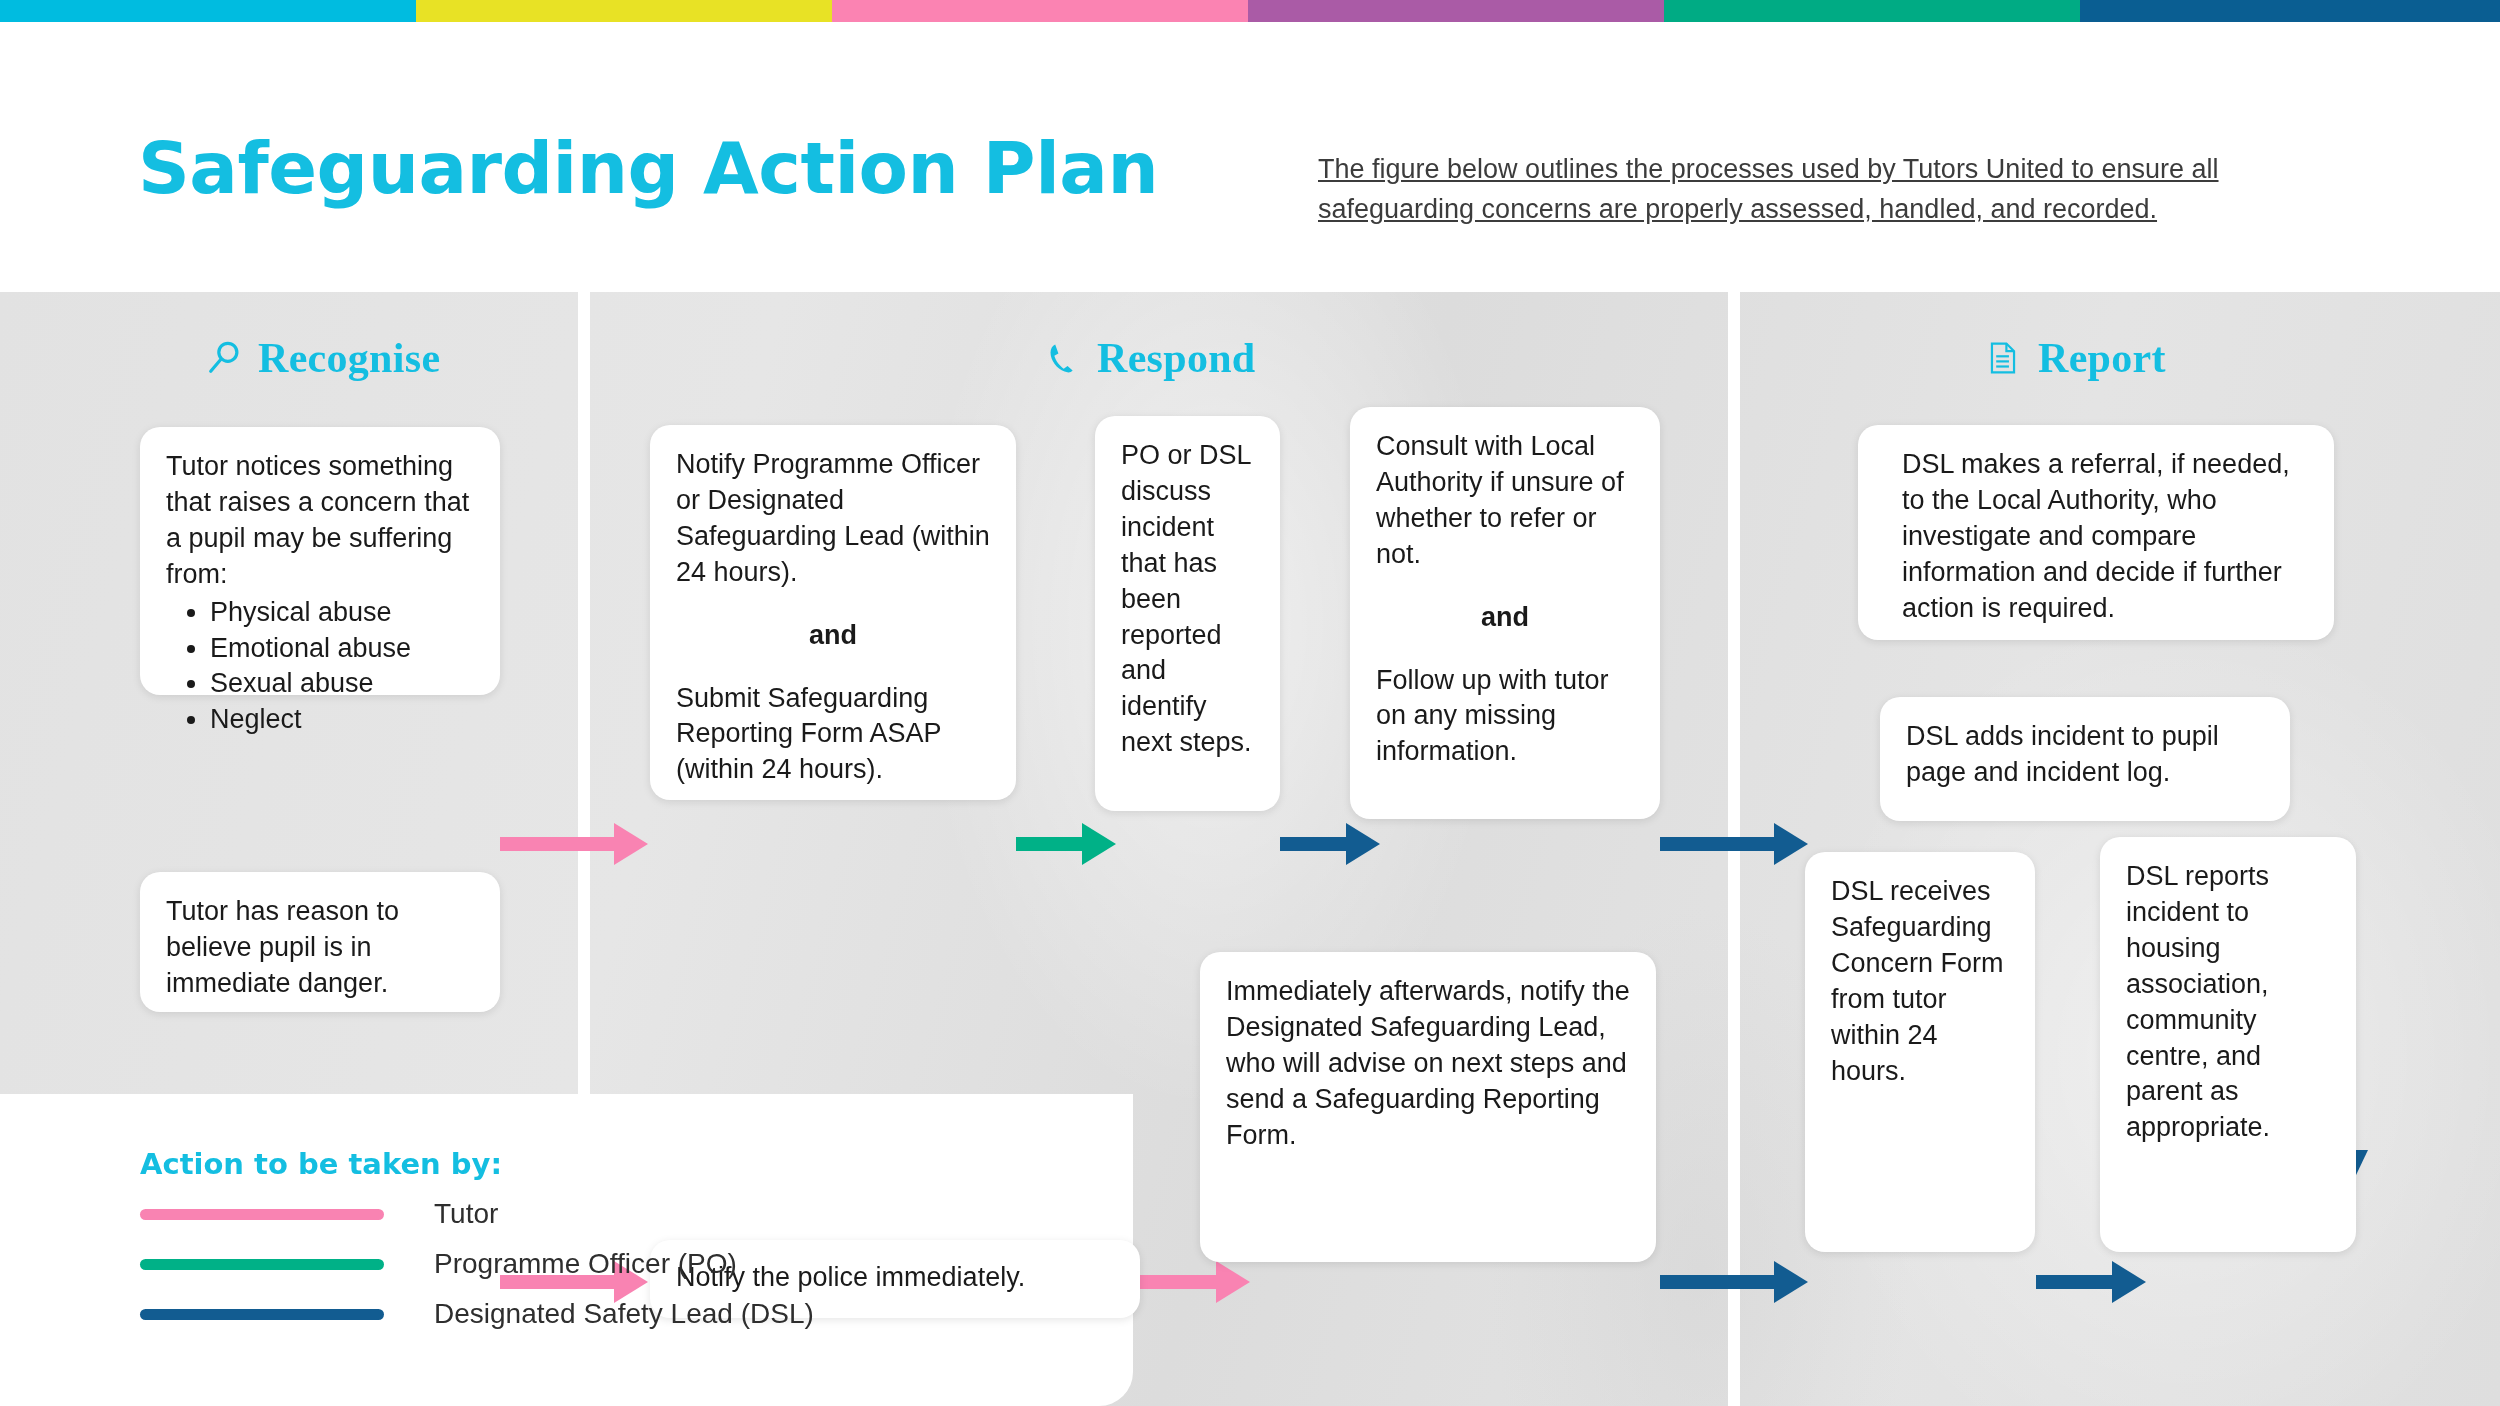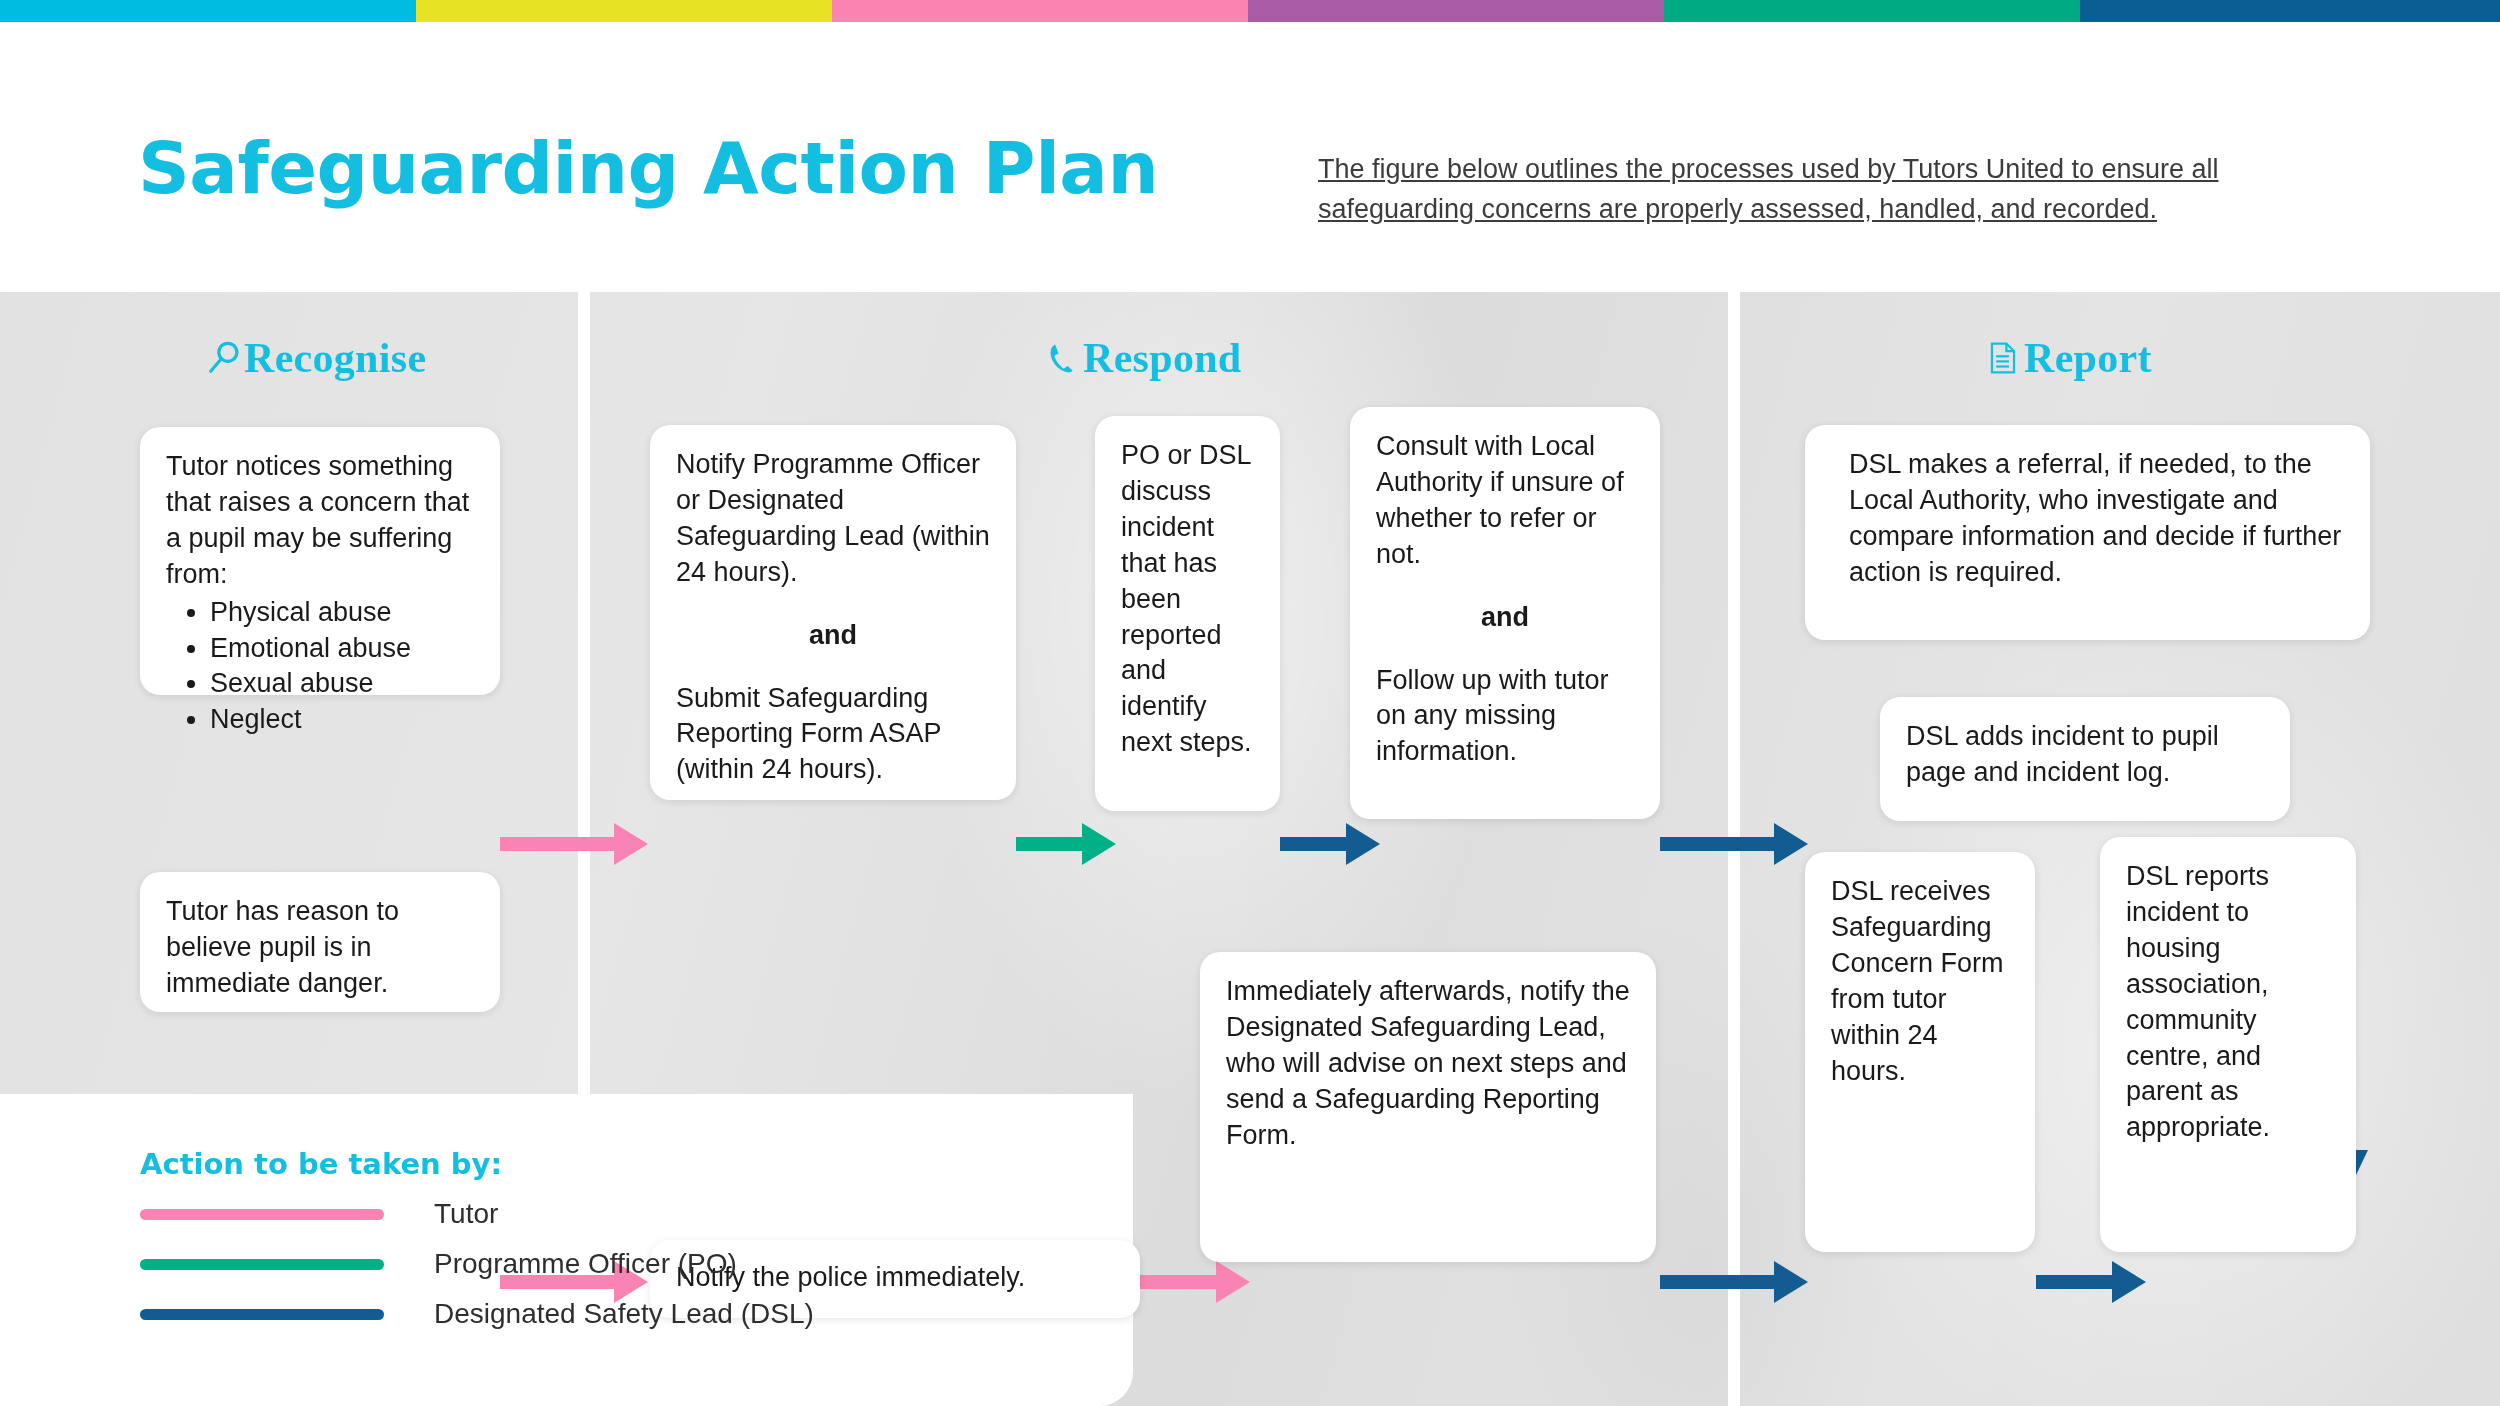--- a/index.html
+++ b/index.html
@@ -41,21 +41,21 @@
   .divider { position:absolute; top:0; width:12px; height:100%; background:#ffffff; }
 
   
   .legend-panel {
     position:absolute; left:0; top:802px; width:1133px; height:312px;
     background:#ffffff; border-bottom-right-radius:34px;
   }
 
   
   .col-head {
-    position:absolute; display:flex; align-items:center; 
+    position:absolute; display:flex; align-items:center; gap:14px;
     color:#14BEE1;
   }
   .col-head .label {
     font-family:"Liberation Serif", serif;
     font-weight:bold; font-size:42px; letter-spacing:.3px;
   }
   .col-head .ico { width:38px; height:40px; display:block; }
 
   
   .box {
@@ -237,21 +237,21 @@
     </div>
 
     <div class="box" style="left:650px; top:948px; width:490px; height:78px; display:flex; align-items:flex-end;">
       <p>Notify the police immediately.</p>
     </div>
 
     <div class="box" style="left:1200px; top:660px; width:456px; height:310px;">
       <p>Immediately afterwards, notify the Designated Safeguarding Lead, who will advise on next steps and send a Safeguarding Reporting Form.</p>
     </div>
 
-    <div class="box" style="left:1805px; top:133px; width:565px; height:215px;padding-left:44px;">
+    <div class="box" style="left:1858px; top:133px; width:476px; height:215px;padding-left:44px;">
       <p>DSL makes a referral, if needed, to the Local Authority, who investigate and compare information and decide if further action is required.</p>
     </div>
 
     <div class="box" style="left:1880px; top:405px; width:410px; height:124px;">
       <p>DSL adds incident to pupil page and incident log.</p>
     </div>
 
     <div class="box" style="left:1805px; top:560px; width:230px; height:400px;">
       <p>DSL receives Safeguarding Concern Form from tutor within 24 hours.</p>
     </div>

